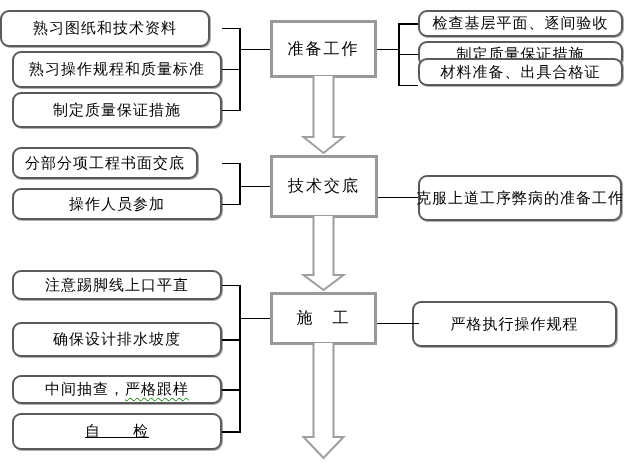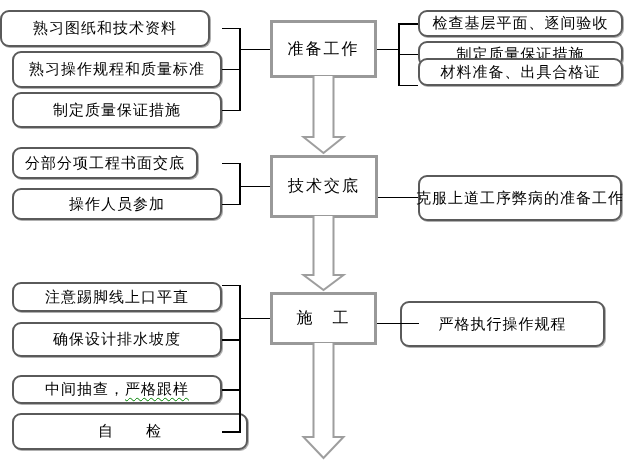--- a/index.html
+++ b/index.html
@@ -62,42 +62,42 @@
 
 <div class="canvas">
 
   <div class="rnd" style="left:0; top:10px; width:210px; height:37px;">熟习图纸和技术资料</div>
   <div class="rnd" style="left:12px; top:51px; width:210px; height:37px;">熟习操作规程和质量标准</div>
   <div class="rnd" style="left:12px; top:92px; width:210px; height:36px;">制定质量保证措施</div>
 
   <div class="rnd" style="left:12px; top:147px; width:186px; height:32px;">分部分项工程书面交底</div>
   <div class="rnd" style="left:12px; top:188px; width:210px; height:32px;">操作人员参加</div>
 
-  <div class="rnd" style="left:12px; top:270px; width:210px; height:30px;margin-top:12px;">注意踢脚线上口平直</div>
+  <div class="rnd" style="left:12px; top:270px; width:210px; height:30px;">注意踢脚线上口平直</div>
   <div class="rnd" style="left:12px; top:322px; width:210px; height:35px;">确保设计排水坡度</div>
   <div class="rnd" style="left:12px; top:375px; width:210px; height:29px;">
     <span>中间抽查，</span>
       <span class="squiggle">严格跟样</span>
   </div>
-  <div class="rnd" style="left:12px; top:413px; width:236px; height:37px;">自　　检</div>
+  <div class="rnd" style="left:12px; top:413px; width:210px; height:37px;text-decoration:underline;">自　　检</div>
 
   <div class="stage" style="left:270px; top:20px; width:107px; height:58px;">准备工作</div>
   <div class="stage" style="left:270px; top:155px; width:108px; height:63px;">技术交底</div>
   <div class="stage" style="left:270px; top:292px; width:107px; height:53px;">施　工</div>
 
   <div class="rnd" style="left:418px; top:10px; width:205px; height:27px;">检查基层平面、逐间验收</div>
   <div class="rnd" style="left:418px; top:41px; width:205px; height:26px;">制定质量保证措施</div>
   <div class="rnd" style="left:418px; top:58px; width:205px; height:28px;">材料准备、出具合格证</div>
 
   <div class="rnd two-line" style="left:418px; top:175px; width:204px; height:46px;">
     <span>克服上道工序弊病的</span>
     <span>准备工作</span>
   </div>
 
-  <div class="rnd" style="left:400px; top:301px; width:205px; height:46px;">严格执行操作规程</div>
+  <div class="rnd" style="left:412px; top:301px; width:205px; height:46px;">严格执行操作规程</div>
 
   <div class="hline" style="left:222px; top:27.5px; width:17px;"></div>
   <div class="hline" style="left:222px; top:68.5px; width:17px;"></div>
   <div class="hline" style="left:222px; top:109.5px; width:17px;"></div>
   <div class="vline" style="left:239px; top:27.5px; height:83px;"></div>
   <div class="hline" style="left:240px; top:48.5px; width:30px;"></div>
 
   <div class="hline" style="left:377px; top:48.5px; width:21px;"></div>
   <div class="vline" style="left:398px; top:23px; height:62.5px;"></div>
   <div class="hline" style="left:399px; top:23px; width:19px;"></div>

